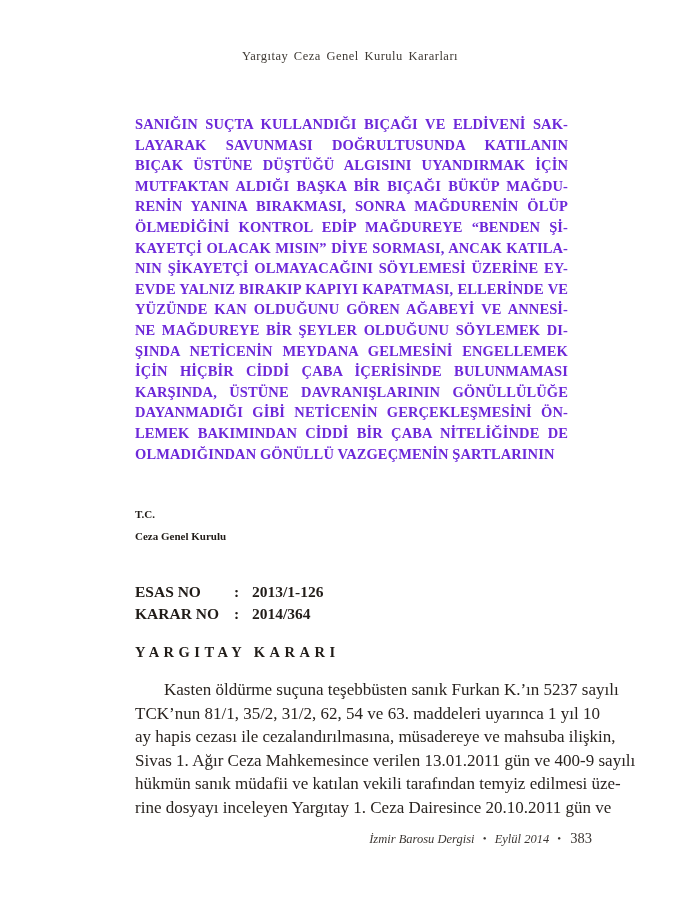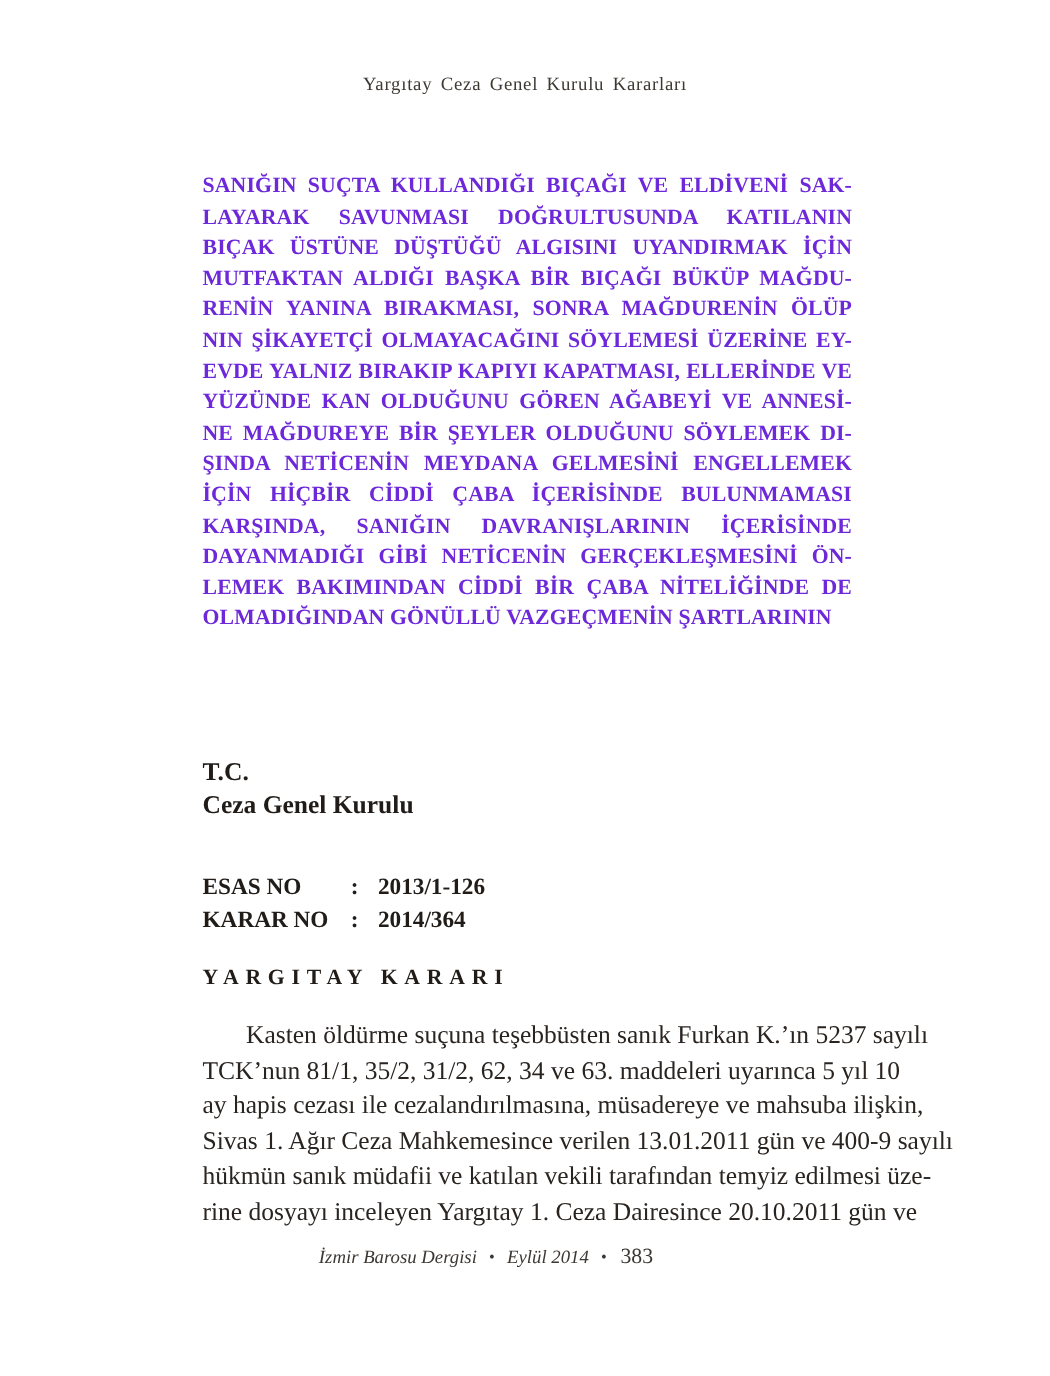--- a/index.html
+++ b/index.html
@@ -45,21 +45,21 @@
     text-align-last: justify;
   }
   .headnote .line:last-child {
     text-align-last: left;
   }
   .court {
     position: absolute;
     top: 504px;
     left: 135px;
     font-weight: bold;
-    font-size: 17px;
+    font-size: 11px;
     line-height: 21.6px;
     color: #211c18;
   }
   .case-numbers {
     position: absolute;
     top: 581px;
     left: 135px;
     font-weight: bold;
     font-size: 15.5px;
     line-height: 22px;
@@ -94,24 +94,23 @@
     color: #2a2420;
   }
   .body-par .line:first-child {
     text-indent: 29px;
   }
   .page-footer {
     position: absolute;
     top: 830px;
     left: 0;
     width: 592px;
-    text-align: center;
+    text-align: right;
     font-size: 12.5px;
     color: #3c3733;
-    padding-left: 28px;
   }
   .f-it {
     font-style: italic;
   }
   .f-dot {
     display: inline-block;
     margin: 0 5px;
     font-size: 11px;
     vertical-align: 1px;
   }
@@ -126,27 +125,29 @@
 <div class="page">
 
   <div class="running-head">Yargıtay Ceza Genel Kurulu Kararları</div>
 
   <div class="headnote">
       <div class="line">SANIĞIN SUÇTA KULLANDIĞI BIÇAĞI VE ELDİVENİ SAK-</div>
       <div class="line">LAYARAK SAVUNMASI DOĞRULTUSUNDA KATILANIN</div>
       <div class="line">BIÇAK ÜSTÜNE DÜŞTÜĞÜ ALGISINI UYANDIRMAK İÇİN</div>
       <div class="line">MUTFAKTAN ALDIĞI BAŞKA BİR BIÇAĞI BÜKÜP MAĞDU-</div>
       <div class="line">RENİN YANINA BIRAKMASI, SONRA MAĞDURENİN ÖLÜP</div>
+      <div class="line">ÖLMEDİĞİNİ KONTROL EDİP MAĞDUREYE “BENDEN Şİ-</div>
+      <div class="line">KAYETÇİ OLACAK MISIN” DİYE SORMASI, ANCAK KATILA-</div>
       <div class="line">NIN ŞİKAYETÇİ OLMAYACAĞINI SÖYLEMESİ ÜZERİNE EY-</div>
       <div class="line">EVDE YALNIZ BIRAKIP KAPIYI KAPATMASI, ELLERİNDE VE</div>
       <div class="line">YÜZÜNDE KAN OLDUĞUNU GÖREN AĞABEYİ VE ANNESİ-</div>
       <div class="line">NE MAĞDUREYE BİR ŞEYLER OLDUĞUNU SÖYLEMEK DI-</div>
       <div class="line">ŞINDA NETİCENİN MEYDANA GELMESİNİ ENGELLEMEK</div>
       <div class="line">İÇİN HİÇBİR CİDDİ ÇABA İÇERİSİNDE BULUNMAMASI</div>
-      <div class="line">KARŞINDA, SANIĞIN DAVRANIŞLARININ İÇERİSİNDE</div>
+      <div class="line">KARŞINDA, ÜSTÜNE DAVRANIŞLARININ GÖNÜLLÜLÜĞE</div>
       <div class="line">DAYANMADIĞI GİBİ NETİCENİN GERÇEKLEŞMESİNİ ÖN-</div>
       <div class="line">LEMEK BAKIMINDAN CİDDİ BİR ÇABA NİTELİĞİNDE DE</div>
       <div class="line">OLMADIĞINDAN GÖNÜLLÜ VAZGEÇMENİN ŞARTLARININ</div>
     </div>
 
   <div class="court">
     <div>T.C.</div>
     <div>Ceza Genel Kurulu</div>
   </div>
 
@@ -160,21 +161,21 @@
       <span class="cn-label">KARAR NO</span>
       <span class="cn-sep">:</span>
       <span class="cn-value">2014/364</span>
     </div>
   </div>
 
   <div class="decision-heading">YARGITAY KARARI</div>
 
   <div class="body-par">
       <div class="line">Kasten öldürme suçuna teşebbüsten sanık Furkan K.’ın 5237 sayılı</div>
-      <div class="line">TCK’nun 81/1, 35/2, 31/2, 62, 34 ve 63. maddeleri uyarınca 5 yıl 10</div>
+      <div class="line">TCK’nun 81/1, 35/2, 31/2, 62, 54 ve 63. maddeleri uyarınca 1 yıl 10</div>
       <div class="line">ay hapis cezası ile cezalandırılmasına, müsadereye ve mahsuba ilişkin,</div>
       <div class="line">Sivas 1. Ağır Ceza Mahkemesince verilen 13.01.2011 gün ve 400-9 sayılı</div>
       <div class="line">hükmün sanık müdafii ve katılan vekili tarafından temyiz edilmesi üze-</div>
       <div class="line">rine dosyayı inceleyen Yargıtay 1. Ceza Dairesince 20.10.2011 gün ve</div>
     </div>
 
   <div class="page-footer">
     <span class="f-it">İzmir Barosu Dergisi</span>
     <span class="f-dot">•</span>
     <span class="f-it">Eylül 2014</span>

